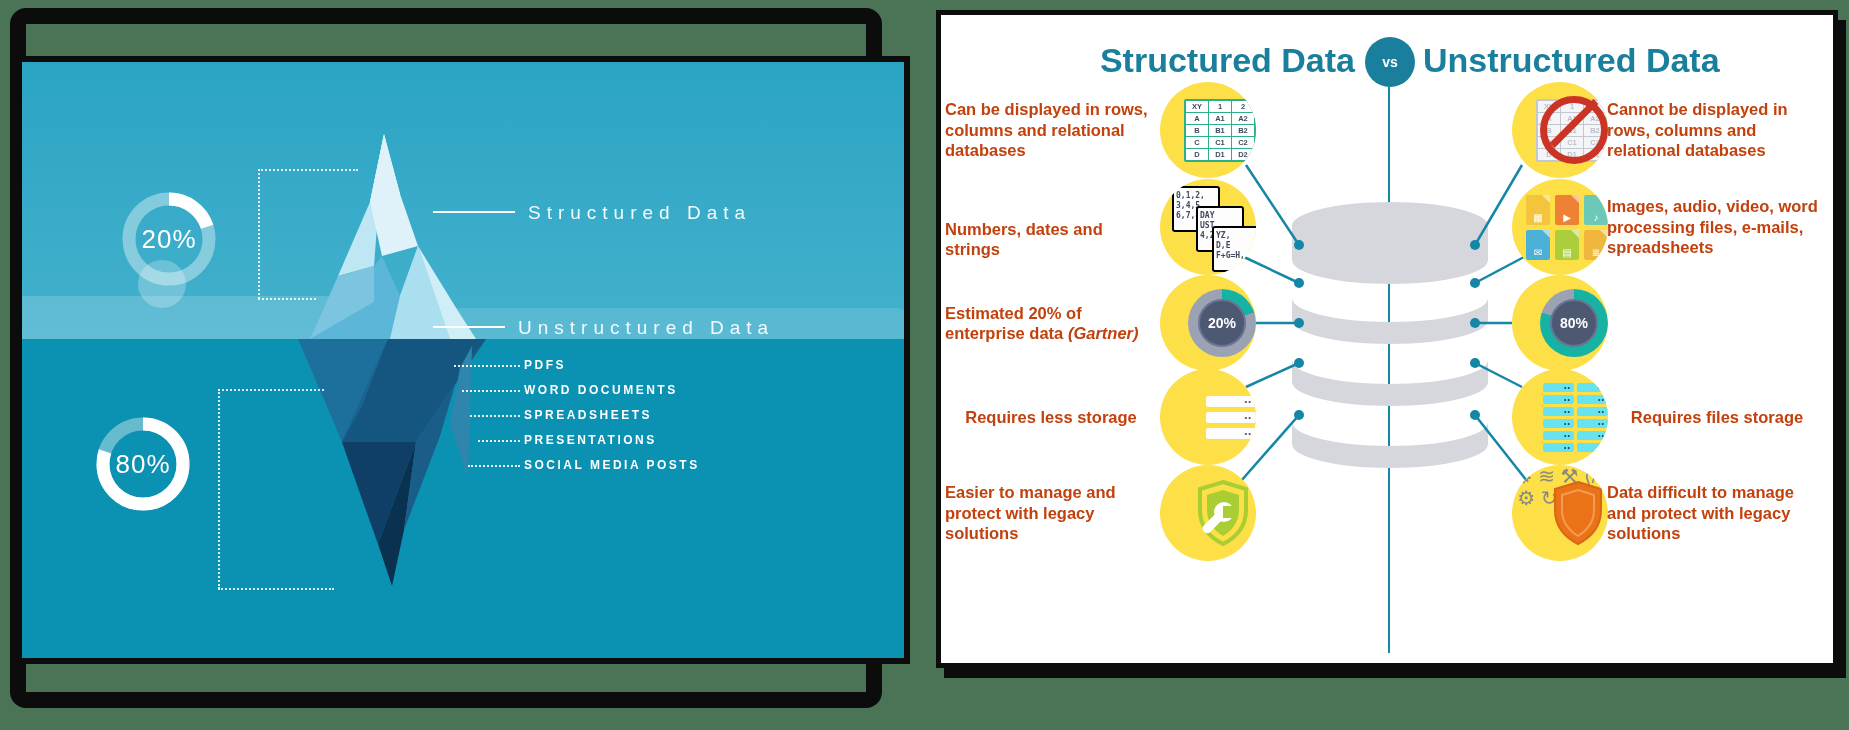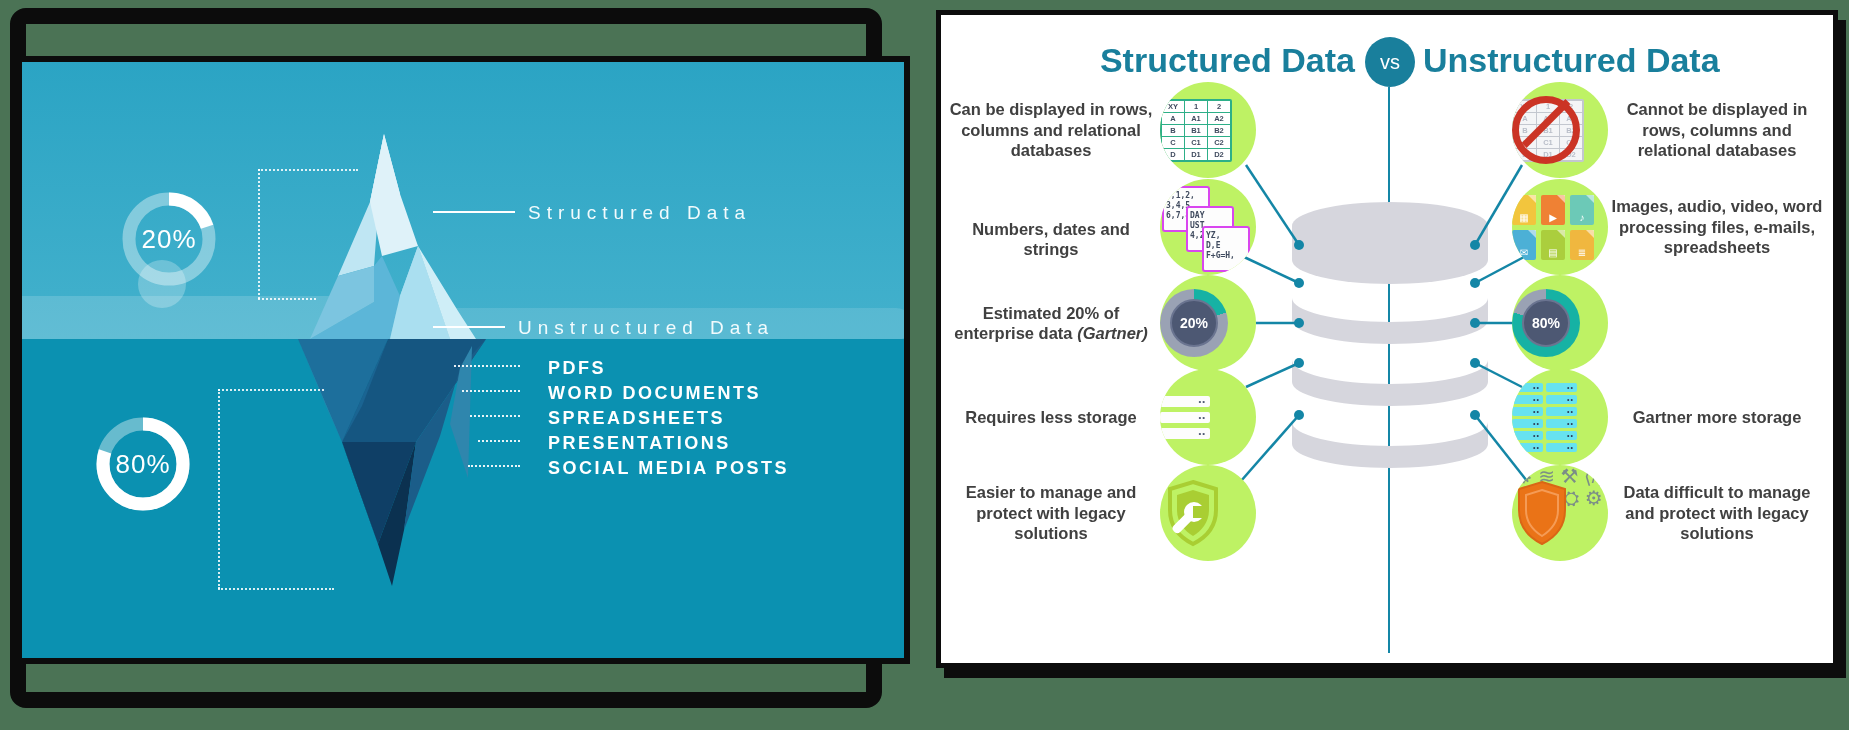--- a/index.html
+++ b/index.html
@@ -33,62 +33,62 @@
   .d80{left:66px;top:347px;}
   .dotted-v{position:absolute;border-left:2px dotted rgba(255,255,255,.85);}
   .dotted-h{position:absolute;border-top:2px dotted rgba(255,255,255,.85);}
   .label-line{position:absolute;height:2px;background:#fff;}
   .sea-label{
     position:absolute;color:#f2fbfd;font-size:19px;font-weight:400;letter-spacing:6px;white-space:nowrap;
   }
   .list-row{position:absolute;left:0;height:16px;width:882px;}
   .list-row .leader{position:absolute;top:7px;border-top:2px dotted rgba(255,255,255,.9);}
   .list-row .lbl{
-    position:absolute;left:526px;top:0;color:#fff;font-size:18px;font-weight:bold;letter-spacing:2.5px;white-space:nowrap;
+    position:absolute;left:502px;top:0;color:#fff;font-size:12px;font-weight:bold;letter-spacing:2.5px;white-space:nowrap;
   }
   
   .compare-panel{
     position:absolute;left:936px;top:10px;width:892px;height:648px;
     background:#fff;border:5px solid #0c0c0c;box-shadow:8px 10px 0 #0c0c0c;
   }
   .titles{position:absolute;left:0;top:22px;width:100%;height:60px;}
   .title{position:absolute;top:4px;font-size:34px;font-weight:bold;color:#197f9c;white-space:nowrap;}
   .title.tl{left:0;width:414px;text-align:right;}
   .title.tr{left:482px;text-align:left;}
   .vs-circle{
     position:absolute;left:424px;top:0;width:50px;height:50px;border-radius:50%;
-    background:#197f9c;color:#fff;font-weight:normal;font-size:20px;
+    background:#197f9c;color:#fff;font-weight:bold;font-size:14px;
     display:flex;align-items:center;justify-content:center;
   }
   .center-line{position:absolute;left:447px;top:72px;width:2px;height:566px;background:#1486a6;}
   .wire{position:absolute;left:0;top:0;width:892px;height:648px;pointer-events:none;}
   .slate-circle{
-    position:absolute;width:96px;height:96px;border-radius:50%;background:#bef264;
-    display:flex;align-items:center;justify-content:flex-start;overflow:hidden;
+    position:absolute;width:96px;height:96px;border-radius:50%;background:#fde047;
+    display:flex;align-items:center;justify-content:flex-end;overflow:hidden;
   }
   .row-text{
     position:absolute;width:212px;display:flex;align-items:center;justify-content:center;
-    text-align:center;color:#404040;font-size:16.5px;font-weight:bold;line-height:1.24;height:120px;
+    text-align:left;color:#c2410c;font-size:16.5px;font-weight:bold;line-height:1.24;height:120px;
   }
   .row-text .note{font-style:italic;font-weight:600;}
   .row-text.rt-left{left:4px;}
   .row-text.rt-right{left:666px;width:220px;}
   
   .mini-table{display:grid;grid-template-columns:repeat(3,22px);gap:1px;background:#2daf88;border:2px solid #2daf88;border-radius:2px;}
   .mini-table .cell{background:#fff;color:#3f4a5e;font-size:7.5px;font-weight:bold;text-align:center;line-height:11px;height:11px;}
   .mini-table.gray{background:#c3c7cf;border-color:#c3c7cf;}
   .mini-table.gray .cell{background:#f4f5f7;color:#b9bec9;}
   .no-sign{position:absolute;width:54px;height:54px;border:7px solid #cb3425;border-radius:50%;}
   .no-sign:after{
     content:"";position:absolute;left:-4px;top:17px;width:62px;height:7px;background:#cb3425;transform:rotate(-45deg);
   }
   
   .papers{position:relative;width:86px;height:86px;}
   .paper{
-    position:absolute;background:#fdfdfd;border:2px solid #d946ef;border-radius:3px;
+    position:absolute;background:#fdfdfd;border:2px solid #000000;border-radius:3px;
     font-family:"DejaVu Sans Mono",monospace;font-size:8px;font-weight:bold;color:#3f4a5e;
     line-height:10px;padding:3px 2px;white-space:pre;
   }
   .paper.p1{left:2px;top:2px;width:40px;height:36px;}
   .paper.p2{left:26px;top:22px;width:40px;height:36px;}
   .paper.p3{left:42px;top:42px;width:40px;height:36px;}
   
   .files{display:grid;grid-template-columns:repeat(3,24px);gap:5px;}
   .file{
     width:24px;height:30px;border-radius:2px;position:relative;
@@ -338,21 +338,21 @@
         <div class="bar">••</div>
       <div class="bar">••</div>
         <div class="bar">••</div>
       <div class="bar">••</div>
         <div class="bar">••</div>
       <div class="bar">••</div>
         <div class="bar">••</div>
     </div>
   </div>
   <div class="row-text rt-right" style="top:342px;">
-    <span>Gartner more storage</span>
+    <span>Requires files storage</span>
     </div>
 
   <div class="row-text rt-left" style="top:438px;">
     <span>Easier to manage and protect with legacy solutions</span>
     </div>
   <div class="slate-circle" style="left:219px;top:450px;">
     <svg width="66" height="70" viewBox="0 0 66 70">
       <path d="M33,4 L56,11 V32 C56,50 45,60 33,66 C21,60 10,50 10,32 V11 Z" fill="none" stroke="#a9ce33" stroke-width="4"></path>
       <path d="M33,12 L49,17 V32 C49,45 41,53 33,58 C25,53 17,45 17,32 V17 Z" fill="#a9ce33"></path>
       <g>

